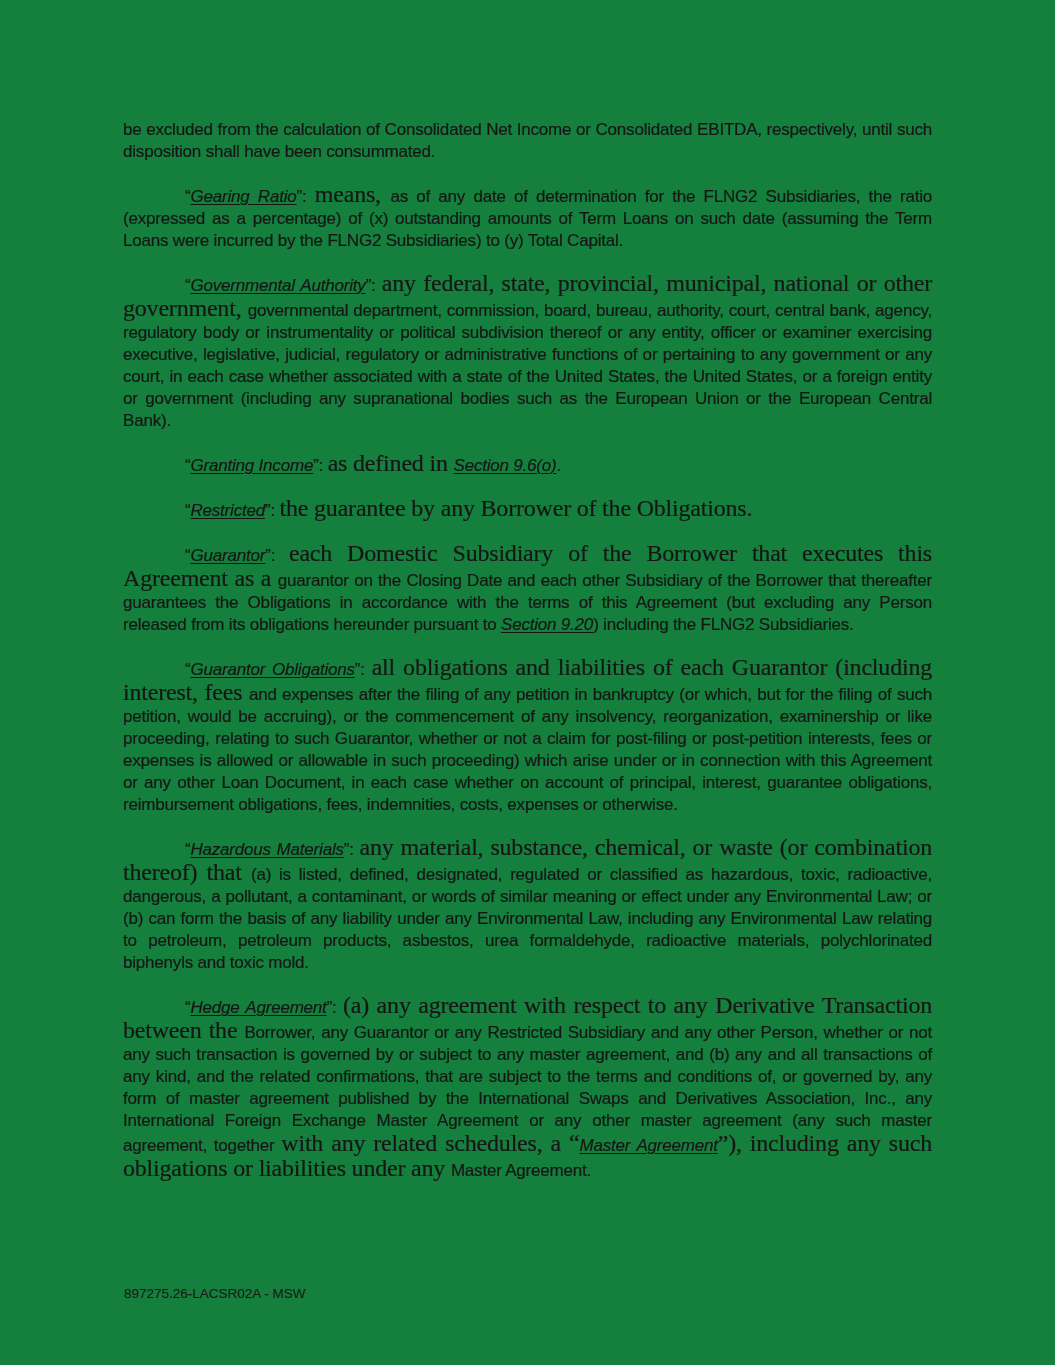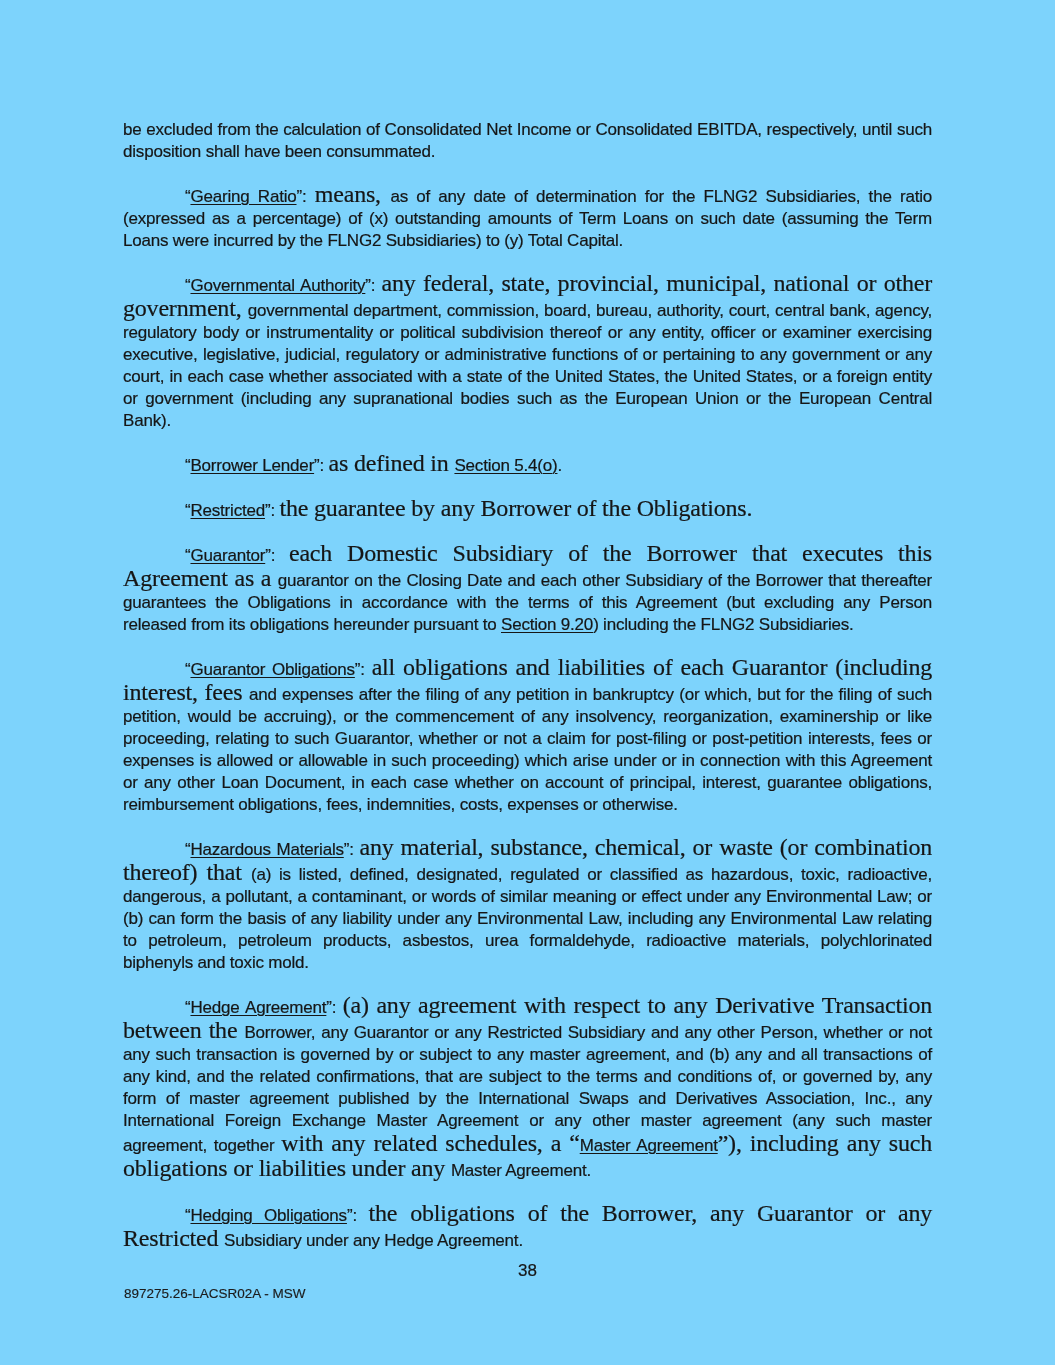--- a/index.html
+++ b/index.html
@@ -4,21 +4,21 @@
 <style>
   html, body {
     margin: 0;
     padding: 0;
     background: #ffffff;
   }
   .page {
     position: relative;
     width: 1055px;
     height: 1365px;
-    background: #7dd3fc;
+    background: #15803d;
     overflow: hidden;
     color: #161616;
   }
   .content {
     position: absolute;
     left: 123px;
     top: 119px;
     width: 809px;
   }
   .para {
@@ -37,20 +37,21 @@
     font-family: "Liberation Sans", "DejaVu Sans", sans-serif;
   }
   .serif {
     font-family: "Liberation Serif", "DejaVu Serif", serif;
     font-size: 24px;
   }
   .u {
     text-decoration: underline;
     text-underline-offset: 2px;
     text-decoration-thickness: 1px;
+    font-style: italic;
   }
   .page-number {
     position: absolute;
     left: 123px;
     top: 1261px;
     width: 809px;
     text-align: center;
     font-family: "Liberation Sans", "DejaVu Sans", sans-serif;
     font-size: 17px;
     color: #161616;
@@ -68,23 +69,21 @@
   }
 </style>
 </head>
 <body>
 
 <div class="page">
   <div class="content">
       <p class="para"><span class="sans">be excluded from the calculation of Consolidated Net Income or Consolidated EBITDA, respectively, until such disposition shall have been consummated.</span></p>
       <p class="para indent"><span class="sans">“</span><span class="sans u">Gearing Ratio</span><span class="sans">”: </span><span class="serif">means, </span><span class="sans">as of any date of determination for the FLNG2 Subsidiaries, the ratio (expressed as a percentage) of (x) outstanding amounts of Term Loans on such date (assuming the Term Loans were incurred by the FLNG2 Subsidiaries) to (y) Total Capital.</span></p>
       <p class="para indent"><span class="sans">“</span><span class="sans u">Governmental Authority</span><span class="sans">”: </span><span class="serif">any federal, state, provincial, municipal, national or other government, </span><span class="sans">governmental department, commission, board, bureau, authority, court, central bank, agency, regulatory body or instrumentality or political subdivision thereof or any entity, officer or examiner exercising executive, legislative, judicial, regulatory or administrative functions of or pertaining to any government or any court, in each case whether associated with a state of the United States, the United States, or a foreign entity or government (including any supranational bodies such as the European Union or the European Central Bank).</span></p>
-      <p class="para indent"><span class="sans">“</span><span class="sans u">Borrower Lender</span><span class="sans">”: </span><span class="serif">as defined in </span><span class="sans u">Section 5.4(o)</span><span class="sans">.</span></p>
+      <p class="para indent"><span class="sans">“</span><span class="sans u">Granting Income</span><span class="sans">”: </span><span class="serif">as defined in </span><span class="sans u">Section 9.6(o)</span><span class="sans">.</span></p>
       <p class="para indent"><span class="sans">“</span><span class="sans u">Restricted</span><span class="sans">”: </span><span class="serif">the guarantee by any Borrower of the Obligations.</span></p>
       <p class="para indent"><span class="sans">“</span><span class="sans u">Guarantor</span><span class="sans">”: </span><span class="serif">each Domestic Subsidiary of the Borrower that executes this Agreement as a </span><span class="sans">guarantor on the Closing Date and each other Subsidiary of the Borrower that thereafter guarantees the Obligations in accordance with the terms of this Agreement (but excluding any Person released from its obligations hereunder pursuant to </span><span class="sans u">Section 9.20</span><span class="sans">) including the FLNG2 Subsidiaries.</span></p>
       <p class="para indent"><span class="sans">“</span><span class="sans u">Guarantor Obligations</span><span class="sans">”: </span><span class="serif">all obligations and liabilities of each Guarantor (including interest, fees </span><span class="sans">and expenses after the filing of any petition in bankruptcy (or which, but for the filing of such petition, would be accruing), or the commencement of any insolvency, reorganization, examinership or like proceeding, relating to such Guarantor, whether or not a claim for post-filing or post-petition interests, fees or expenses is allowed or allowable in such proceeding) which arise under or in connection with this Agreement or any other Loan Document, in each case whether on account of principal, interest, guarantee obligations, reimbursement obligations, fees, indemnities, costs, expenses or otherwise.</span></p>
       <p class="para indent"><span class="sans">“</span><span class="sans u">Hazardous Materials</span><span class="sans">”: </span><span class="serif">any material, substance, chemical, or waste (or combination thereof) that </span><span class="sans">(a) is listed, defined, designated, regulated or classified as hazardous, toxic, radioactive, dangerous, a pollutant, a contaminant, or words of similar meaning or effect under any Environmental Law; or (b) can form the basis of any liability under any Environmental Law, including any Environmental Law relating to petroleum, petroleum products, asbestos, urea formaldehyde, radioactive materials, polychlorinated biphenyls and toxic mold.</span></p>
       <p class="para indent"><span class="sans">“</span><span class="sans u">Hedge Agreement</span><span class="sans">”: </span><span class="serif">(a) any agreement with respect to any Derivative Transaction between the </span><span class="sans">Borrower, any Guarantor or any Restricted Subsidiary and any other Person, whether or not any such transaction is governed by or subject to any master agreement, and (b) any and all transactions of any kind, and the related confirmations, that are subject to the terms and conditions of, or governed by, any form of master agreement published by the International Swaps and Derivatives Association, Inc., any International Foreign Exchange Master Agreement or any other master agreement (any such master agreement, together </span><span class="serif">with any related schedules, a “</span><span class="sans u">Master Agreement</span><span class="serif">”), including any such obligations or liabilities under any </span><span class="sans">Master Agreement.</span></p>
-      <p class="para indent"><span class="sans">“</span><span class="sans u">Hedging Obligations</span><span class="sans">”: </span><span class="serif">the obligations of the Borrower, any Guarantor or any Restricted </span><span class="sans">Subsidiary under any Hedge Agreement.</span></p>
     </div>
-  <div class="page-number">38</div>
   <div class="doc-footer">897275.26-LACSR02A - MSW</div>
 </div>
 
 </body></html>

